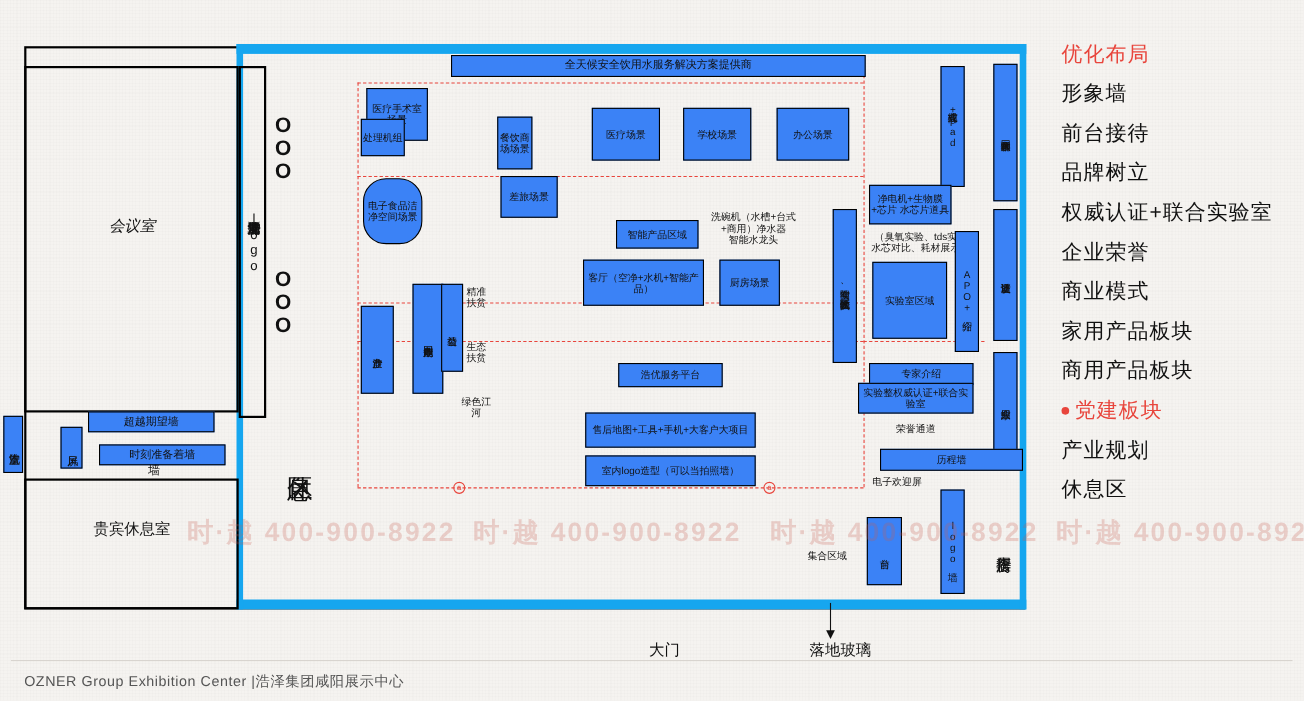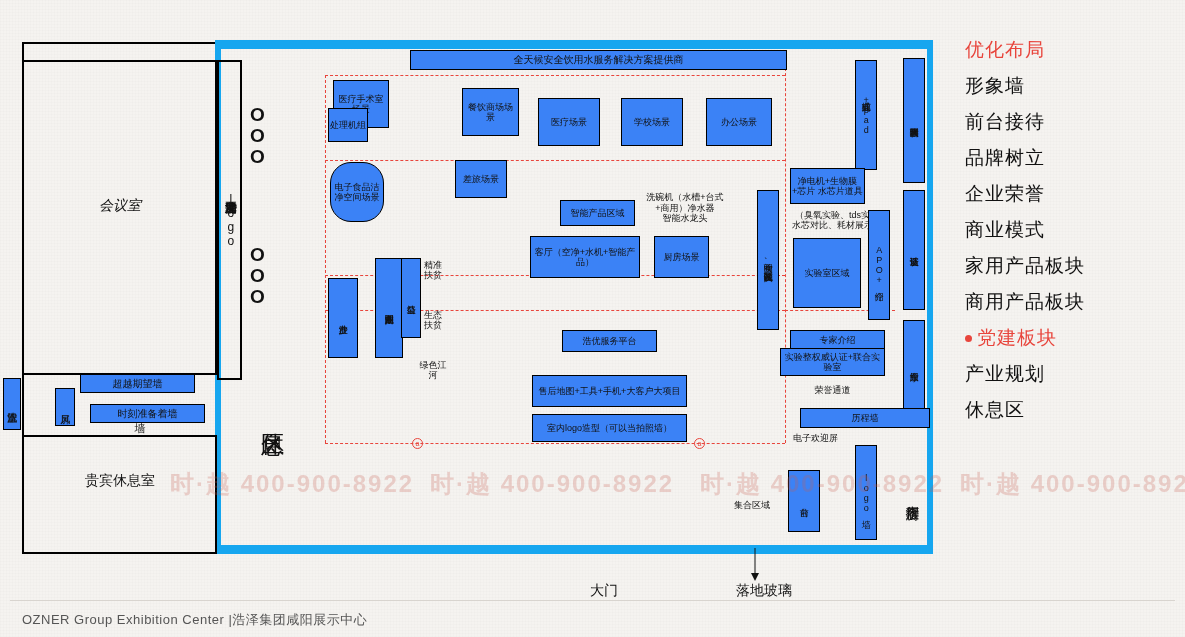--- a/index.html
+++ b/index.html
@@ -90,21 +90,21 @@
     <span class="tiny">全天候安全饮用水服务解决方案提供商</span>
   </div>
 
 <div class="box" style="left:333px;top:80px;width:56px;height:48px;">
     <span class="tiny9">医疗手术室场景</span>
   </div>
 <div class="box" style="left:328px;top:108px;width:40px;height:34px;">
     <span class="tiny9">处理机组</span>
   </div>
 
-<div class="box" style="left:452px;top:88px;width:57px;height:48px;margin-left:10px;">
+<div class="box" style="left:452px;top:106px;width:32px;height:48px;">
     <span class="tiny9">餐饮商场场景</span>
   </div>
 <div class="box" style="left:538px;top:98px;width:62px;height:48px;">
     <span class="tiny9">医疗场景</span>
   </div>
 <div class="box" style="left:621px;top:98px;width:62px;height:48px;">
     <span class="tiny9">学校场景</span>
   </div>
 <div class="box" style="left:706px;top:98px;width:66px;height:48px;">
     <span class="tiny9">办公场景</span>
@@ -227,20 +227,21 @@
 <div class="wm2" style="left:170px;top:468px;">时·越  400-900-8922</div>
 <div class="wm2" style="left:430px;top:468px;">时·越  400-900-8922</div>
 <div class="wm2" style="left:700px;top:468px;">时·越  400-900-8922</div>
 <div class="wm2" style="left:960px;top:468px;">时·越  400-900-8922</div>
 
 <div class="right-list">
   <div class="item hl"><span>优化布局</span></div>
   <div class="item"><span>形象墙</span></div>
   <div class="item"><span>前台接待</span></div>
   <div class="item"><span>品牌树立</span></div>
+  <div class="item"><span>权威认证+联合实验室</span></div>
   <div class="item"><span>企业荣誉</span></div>
   <div class="item"><span>商业模式</span></div>
   <div class="item"><span>家用产品板块</span></div>
   <div class="item"><span>商用产品板块</span></div>
   <div class="item hl"><span class="dot"></span><span>党建板块</span></div>
   <div class="item"><span>产业规划</span></div>
   <div class="item"><span>休息区</span></div>
 </div>
 
 <div class="footline"></div>

